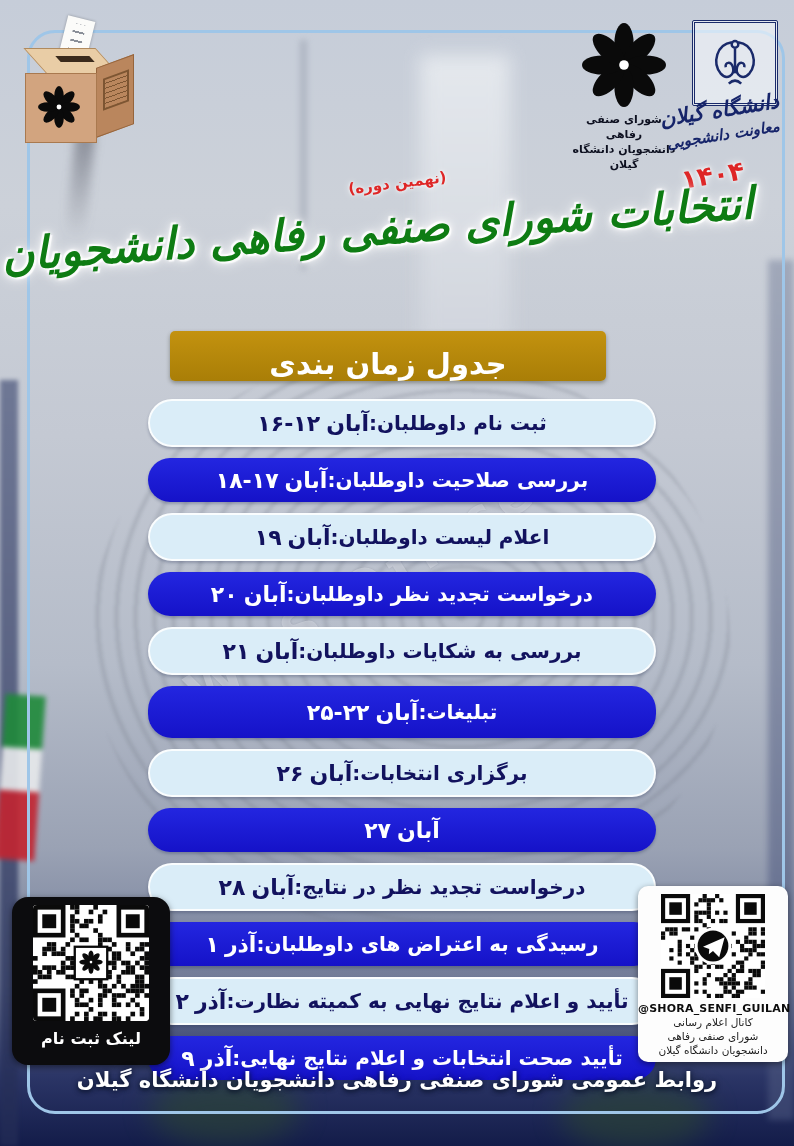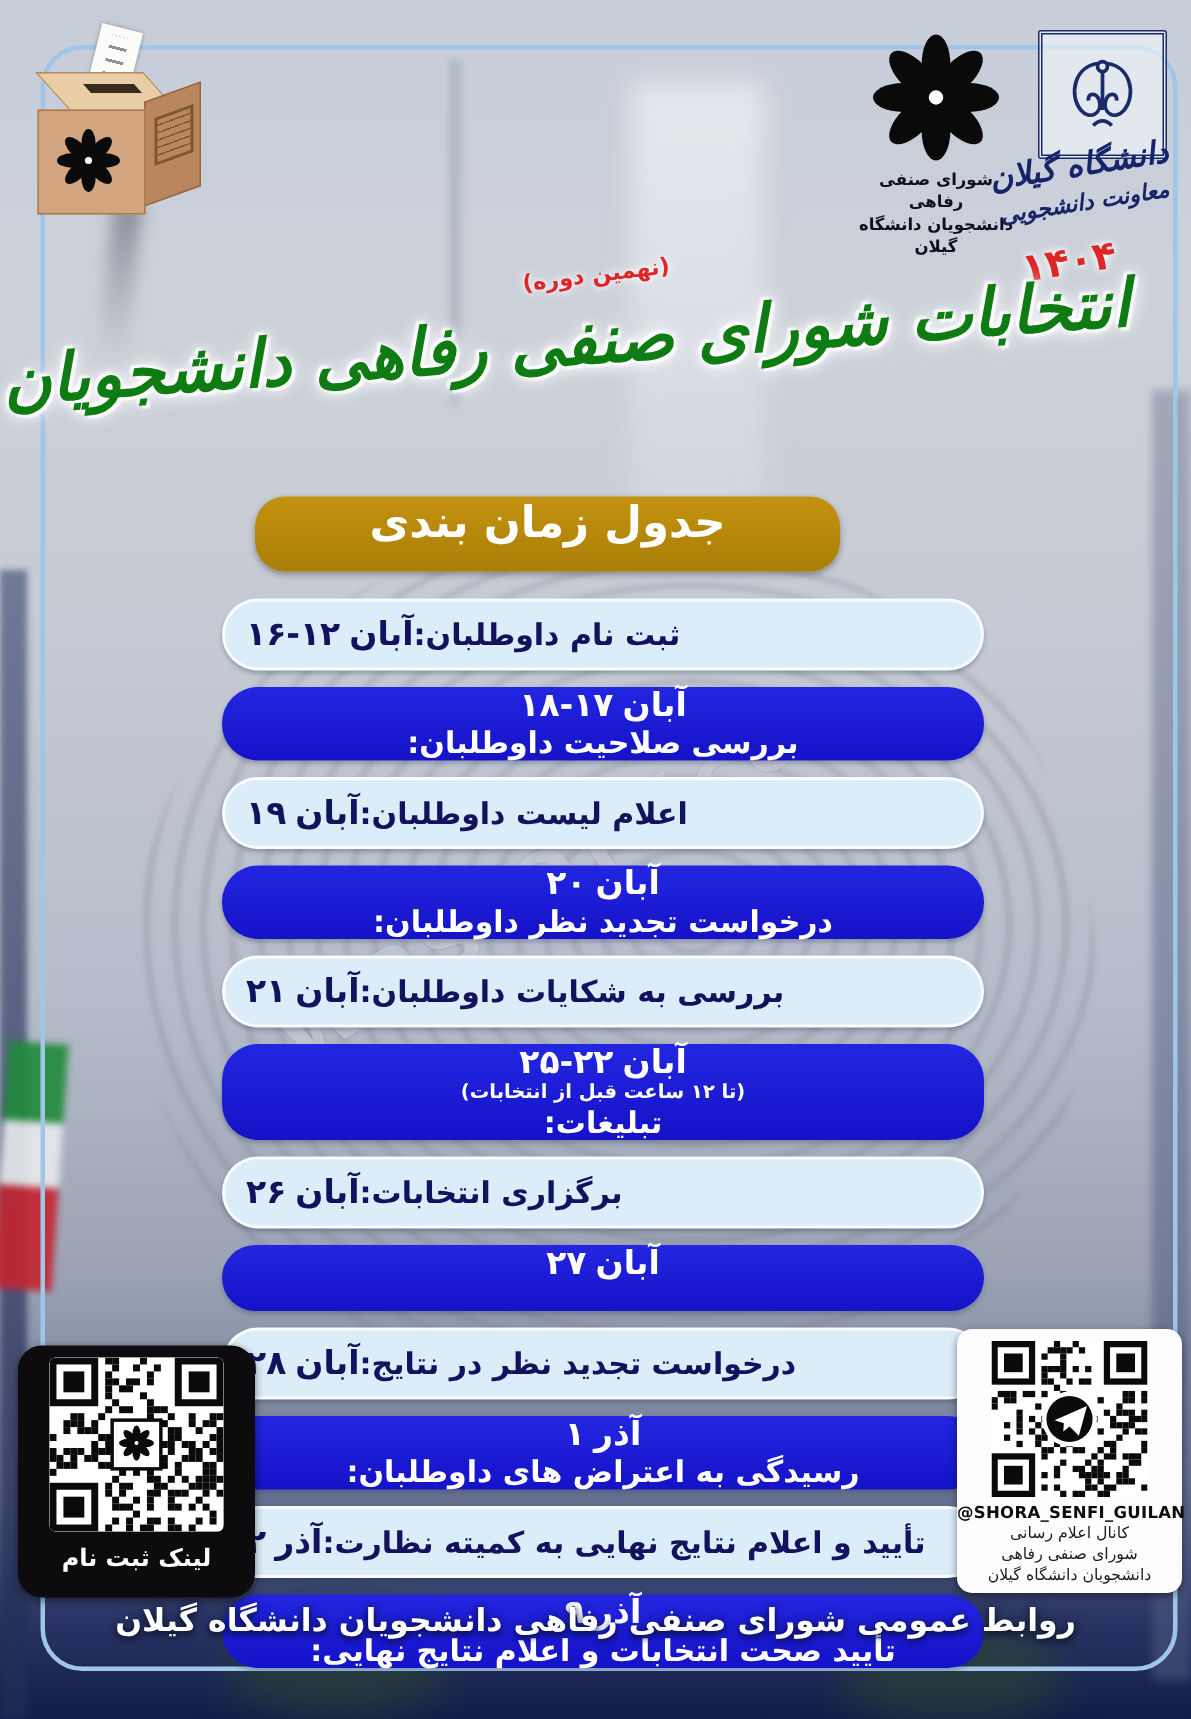--- a/index.html
+++ b/index.html
@@ -45,30 +45,30 @@
   
   .title-wrap{position:absolute;left:40px;top:158px;width:714px;height:155px;}
   .title-main{position:absolute;left:0;top:44px;width:100%;text-align:center;direction:rtl;
     font-size:44px;font-weight:800;font-style:italic;color:#0e7c13;transform:rotate(-4deg);white-space:nowrap;
     text-shadow:0 0 5px #fff,0 0 10px #fff,0 0 16px rgba(255,255,255,.95),2px 2px 1px rgba(255,255,255,.85),-2px -2px 1px rgba(255,255,255,.85);}
   .title-year{position:absolute;right:10px;top:2px;font-size:26px;font-weight:800;color:#de2626;letter-spacing:9px;transform:rotate(-9deg);
     text-shadow:0 0 4px #fff,0 0 8px rgba(255,255,255,.9);}
   .title-note{position:absolute;left:308px;top:16px;font-size:15px;font-weight:800;color:#de2626;transform:rotate(-7deg);direction:rtl;
     text-shadow:0 0 3px #fff,0 0 7px rgba(255,255,255,.9);}
   
-  .banner{position:absolute;left:170px;top:331px;width:390px;height:50px;border-radius:20px;
+  .banner{position:absolute;left:170px;top:331px;width:436px;height:50px;border-radius:5px;
     background:linear-gradient(180deg,#c3920f,#a97e07);box-shadow:0 2px 4px rgba(40,40,20,.4);
-    display:flex;align-items:flex-start;justify-content:center;}
+    display:flex;align-items:flex-end;justify-content:center;}
   .banner span{color:#fff;font-size:29px;font-weight:800;direction:rtl;}
   
   .schedule{position:absolute;left:148px;top:399px;width:508px;display:flex;flex-direction:column;gap:11px;}
-  .row{min-height:44px;border-radius:24px;display:flex;align-items:center;justify-content:flex-start;
+  .row{min-height:44px;border-radius:24px;display:flex;align-items:center;justify-content:center;
     direction:ltr;padding:0 14px;box-shadow:0 2px 3px rgba(35,50,85,.3);}
   .row.light{background:#daedf8;border:2px solid rgba(255,255,255,.85);color:#12125e;}
-  .row.blue{background:linear-gradient(180deg,#2326e0,#1512c8);color:#fff;flex-direction:column;}
+  .row.blue{background:linear-gradient(180deg,#2326e0,#1512c8);color:#fff;}
   .row .date{display:flex;direction:ltr;gap:6px;align-items:baseline;font-weight:800;font-size:22px;white-space:nowrap;}
   .row .dnum{direction:ltr;unicode-bidi:bidi-override;}
   .row .note{font-size:13px;font-weight:bold;direction:rtl;padding:0 6px;flex:1;text-align:center;}
   .row .rlabel{font-size:20px;font-weight:800;direction:rtl;text-align:right;white-space:nowrap;}
   .row.tall{min-height:52px;}
   
   .qr-left{position:absolute;left:12px;top:897px;width:158px;height:168px;background:#0c0c0e;border-radius:16px;
     box-shadow:0 2px 6px rgba(0,0,0,.5);text-align:center;}
   .qr-left svg{margin-top:8px;background:#fff;border-radius:4px;}
   .qr-left .cap{color:#fff;font-size:16px;font-weight:800;direction:rtl;margin-top:4px;}
@@ -194,21 +194,20 @@
           <span class="dnum">۲۱</span>
           <span class="dmonth" dir="rtl">آبان</span>
         </div>
         <div class="rlabel" dir="rtl">بررسی به شکایات داوطلبان:</div>
       </div>
       <div class="row blue tall">
         <div class="date">
           <span class="dnum">۲۵-۲۲</span>
           <span class="dmonth" dir="rtl">آبان</span>
         </div>
-        <div class="note" dir="rtl">(تا ۱۲ ساعت قبل از انتخابات)</div>
         <div class="rlabel" dir="rtl">تبلیغات:</div>
       </div>
       <div class="row light">
         <div class="date">
           <span class="dnum">۲۶</span>
           <span class="dmonth" dir="rtl">آبان</span>
         </div>
         <div class="rlabel" dir="rtl">برگزاری انتخابات:</div>
       </div>
       <div class="row blue">

